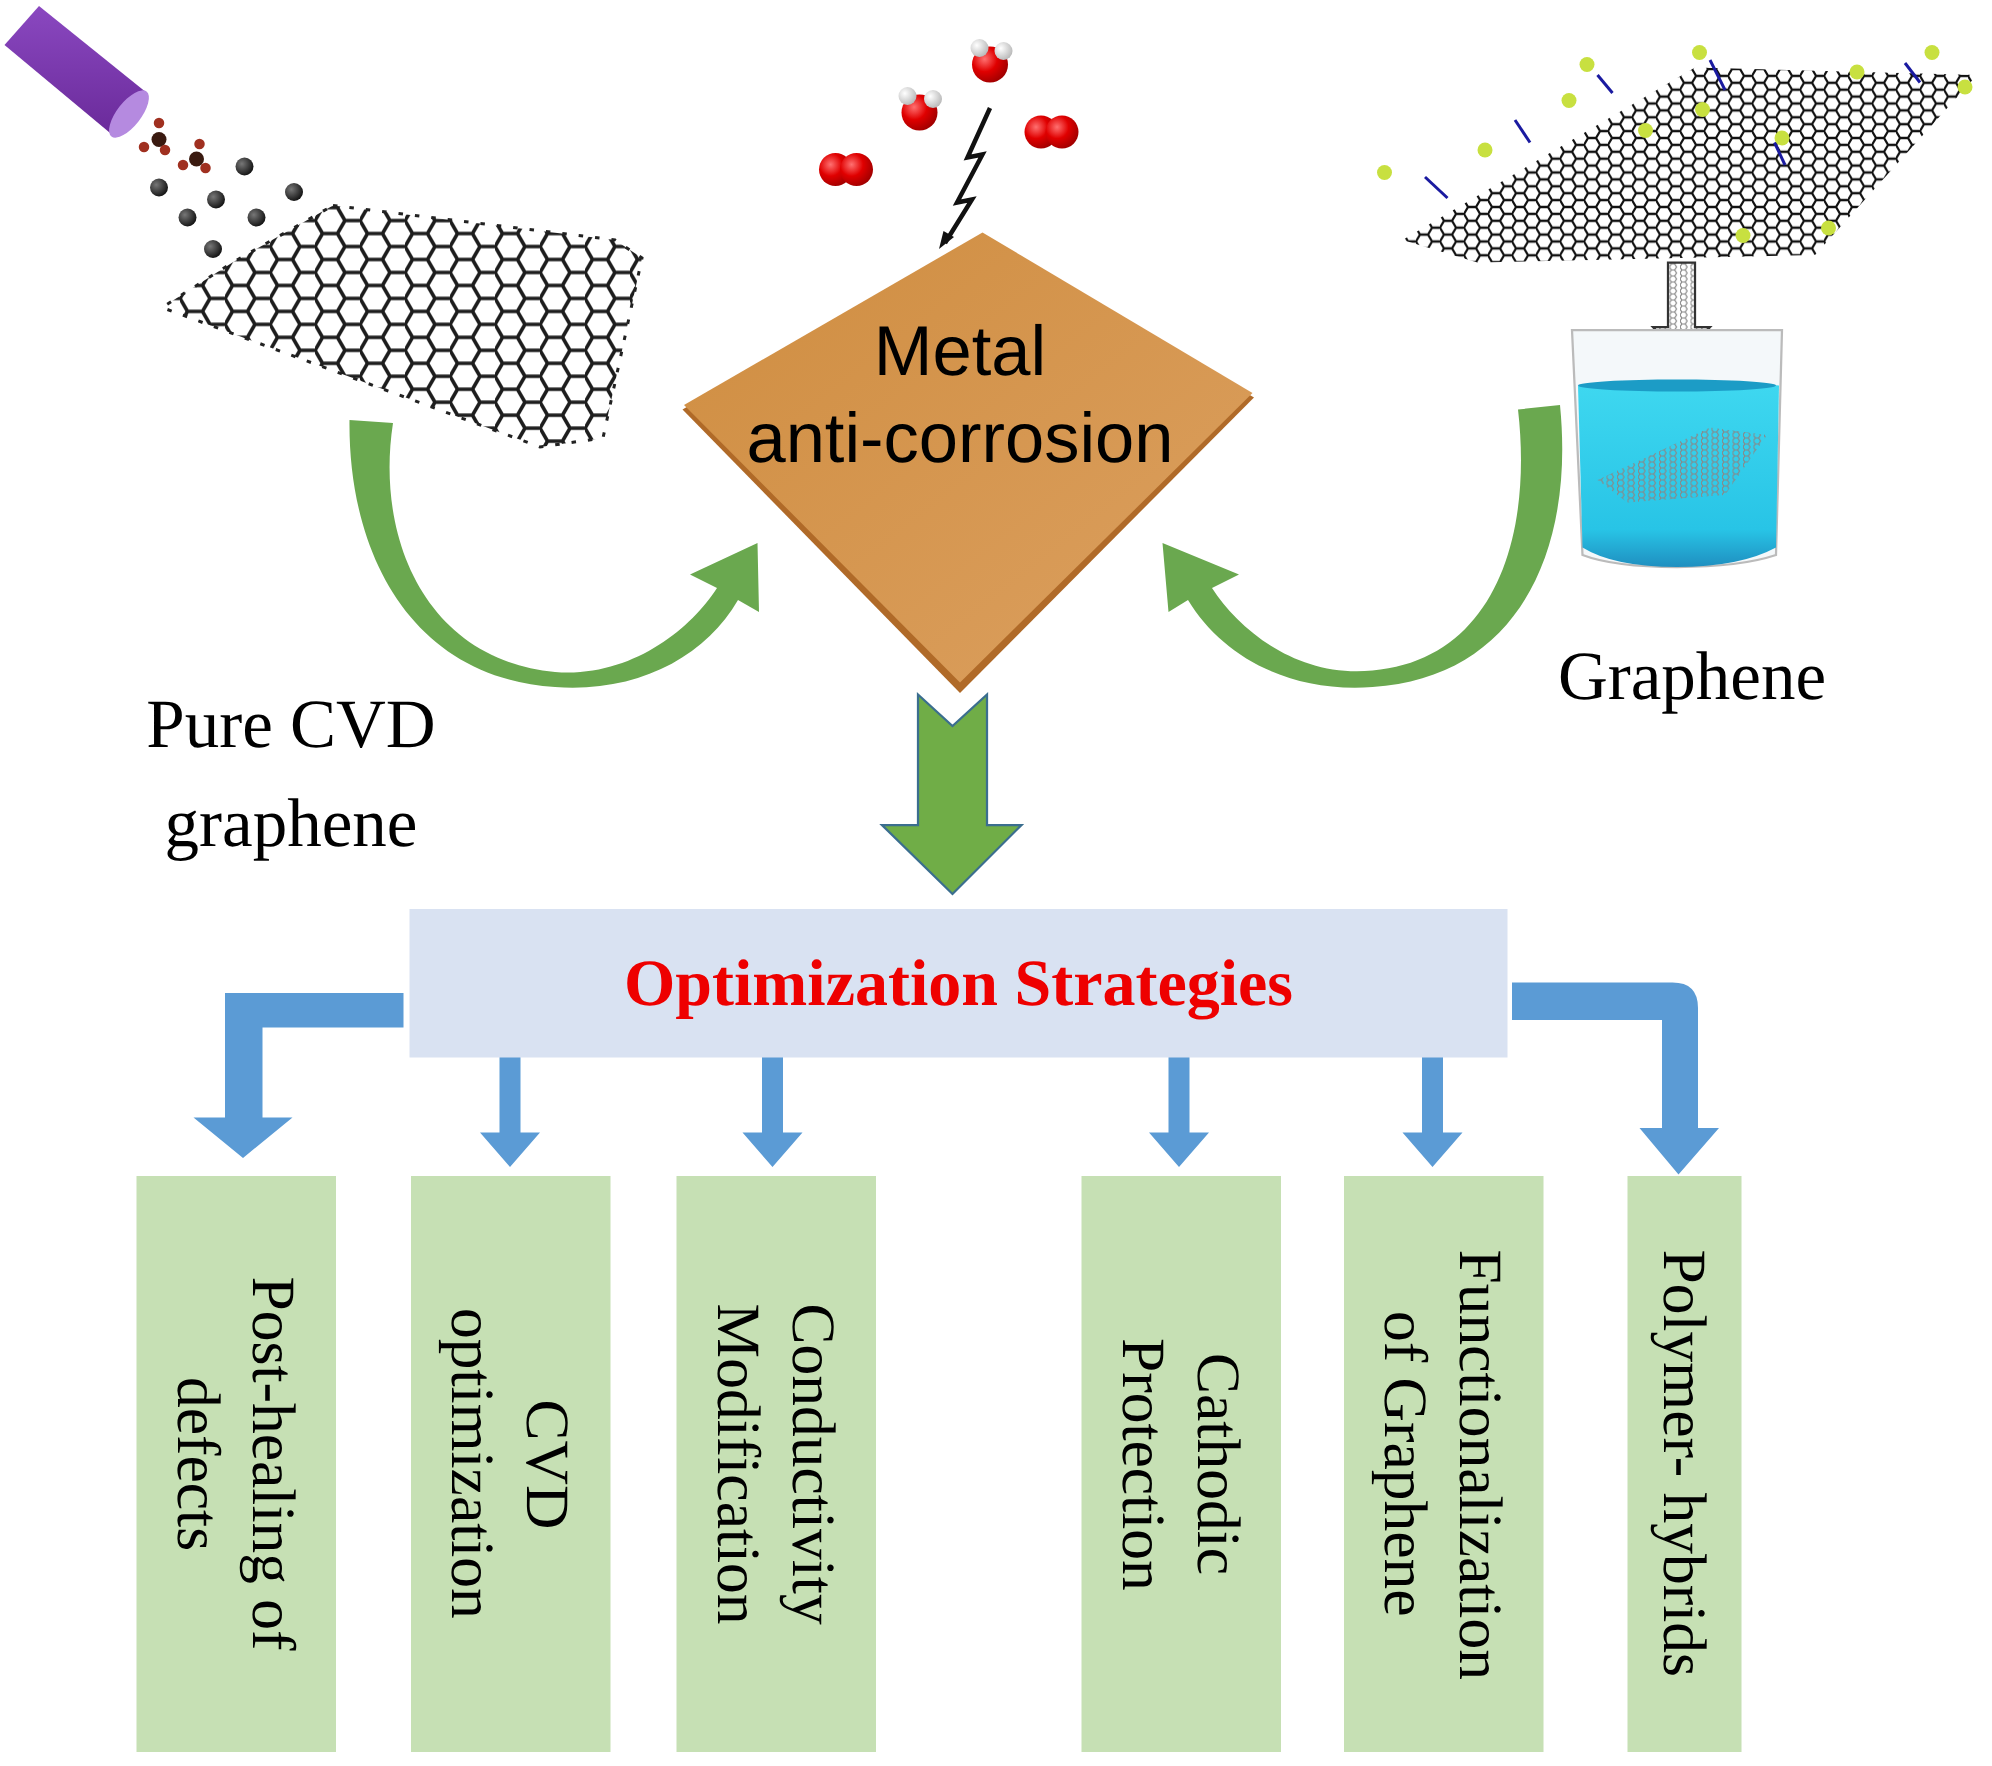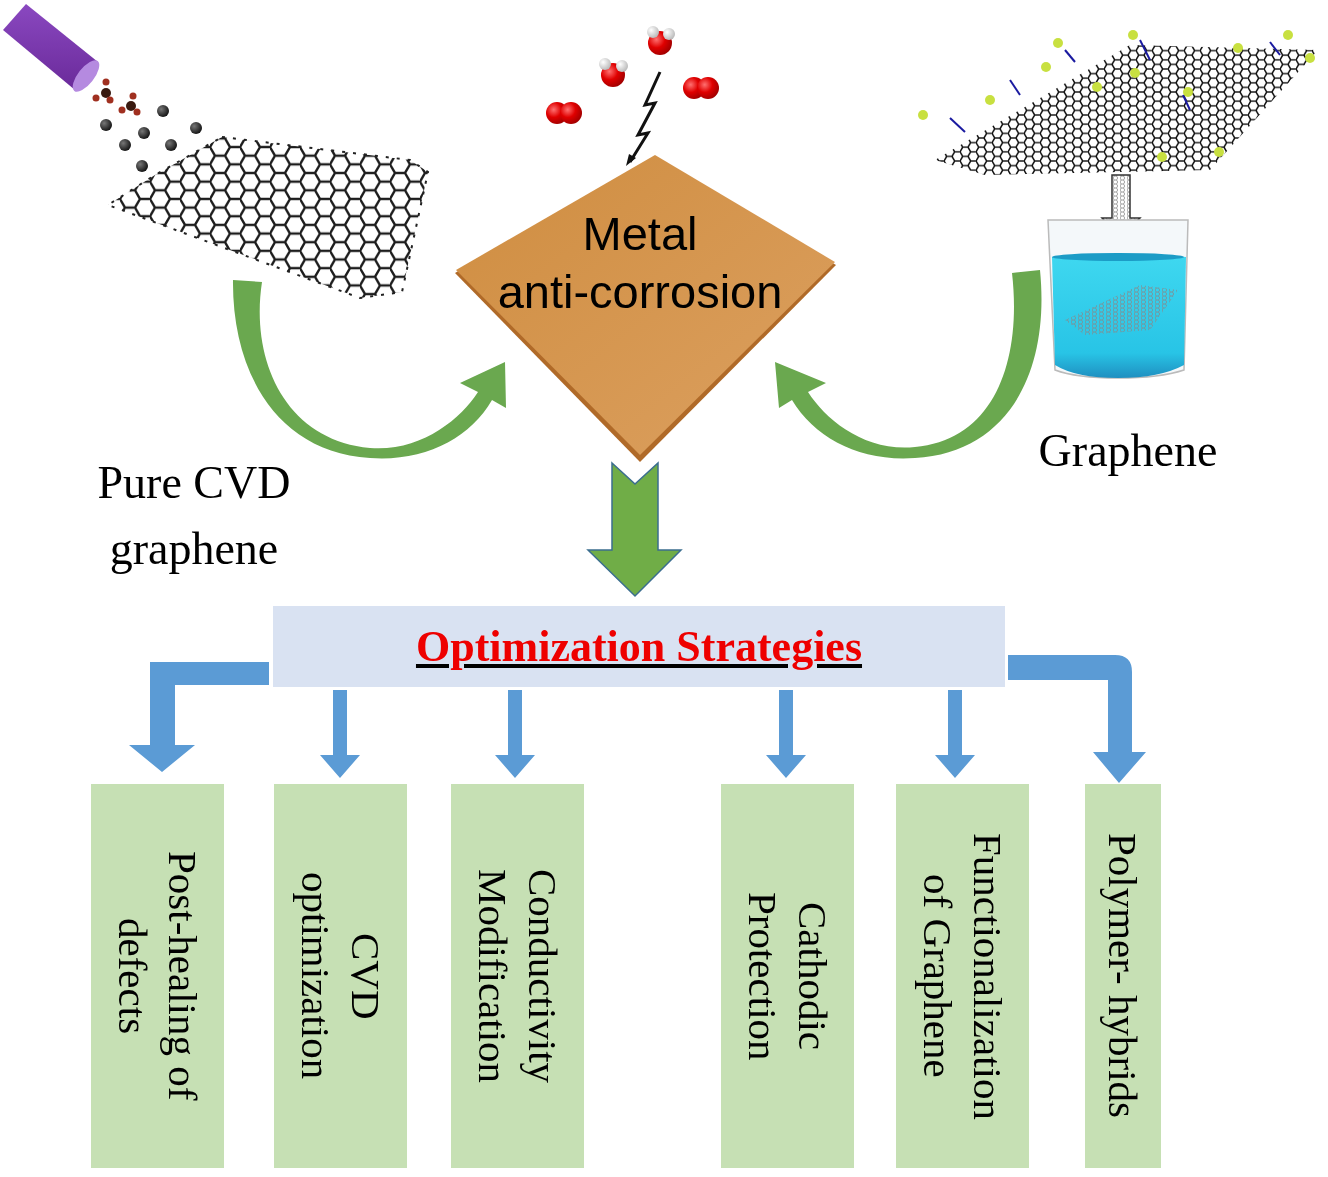--- a/index.html
+++ b/index.html
@@ -6,22 +6,22 @@
   body { width: 1328px; height: 1177px; position: relative; overflow: hidden;
          font-family: "Liberation Serif", "DejaVu Serif", serif; }
   #canvas { position: absolute; left: 0; top: 0; }
   .label { position: absolute; color: #000; font-family: "Liberation Serif", "DejaVu Serif", serif;
            text-align: center; line-height: 1.15; white-space: nowrap; }
   .diamond-text { position: absolute; left: 470px; top: 205px; width: 340px; text-align: center;
                   font-size: 47px; line-height: 58px; color: #000; font-family: Liberation Sans, sans-serif; }
   .side-label { font-size: 46px; line-height: 66px; }
   #label-left { left: 74px; top: 418px; width: 240px; margin-top: 32px; }
   #label-right { left: 1008px; top: 418px; width: 240px; }
-  .banner { position: absolute; left: 273px; top: 606px; width: 732px; height: 81px;
-            background: #d9e2f2; display: flex; align-items: center; justify-content: center; text-decoration: underline; }
+  .banner { position: absolute; left: 273px; top: 606px; width: 732px; height: 99px;
+            background: #d9e2f2; display: flex; align-items: center; justify-content: center; }
   .banner-title { color: #ee0000; font-weight: bold; font-size: 44px; font-family: "Liberation Serif", serif; }
   .strategy { position: absolute; top: 784px; height: 384px; background: #c6e0b4;
               display: flex; align-items: center; justify-content: center; }
   .strategy-text { writing-mode: vertical-rl; font-size: 41px; line-height: 50px; text-align: center;
                    color: #000; font-family: "Liberation Serif", serif; white-space: pre-line; }
 </style>
 </head>
 <body>
 
 <svg id="canvas" width="1328" height="1177" viewBox="0 0 1328 1177" xmlns="http://www.w3.org/2000/svg">

